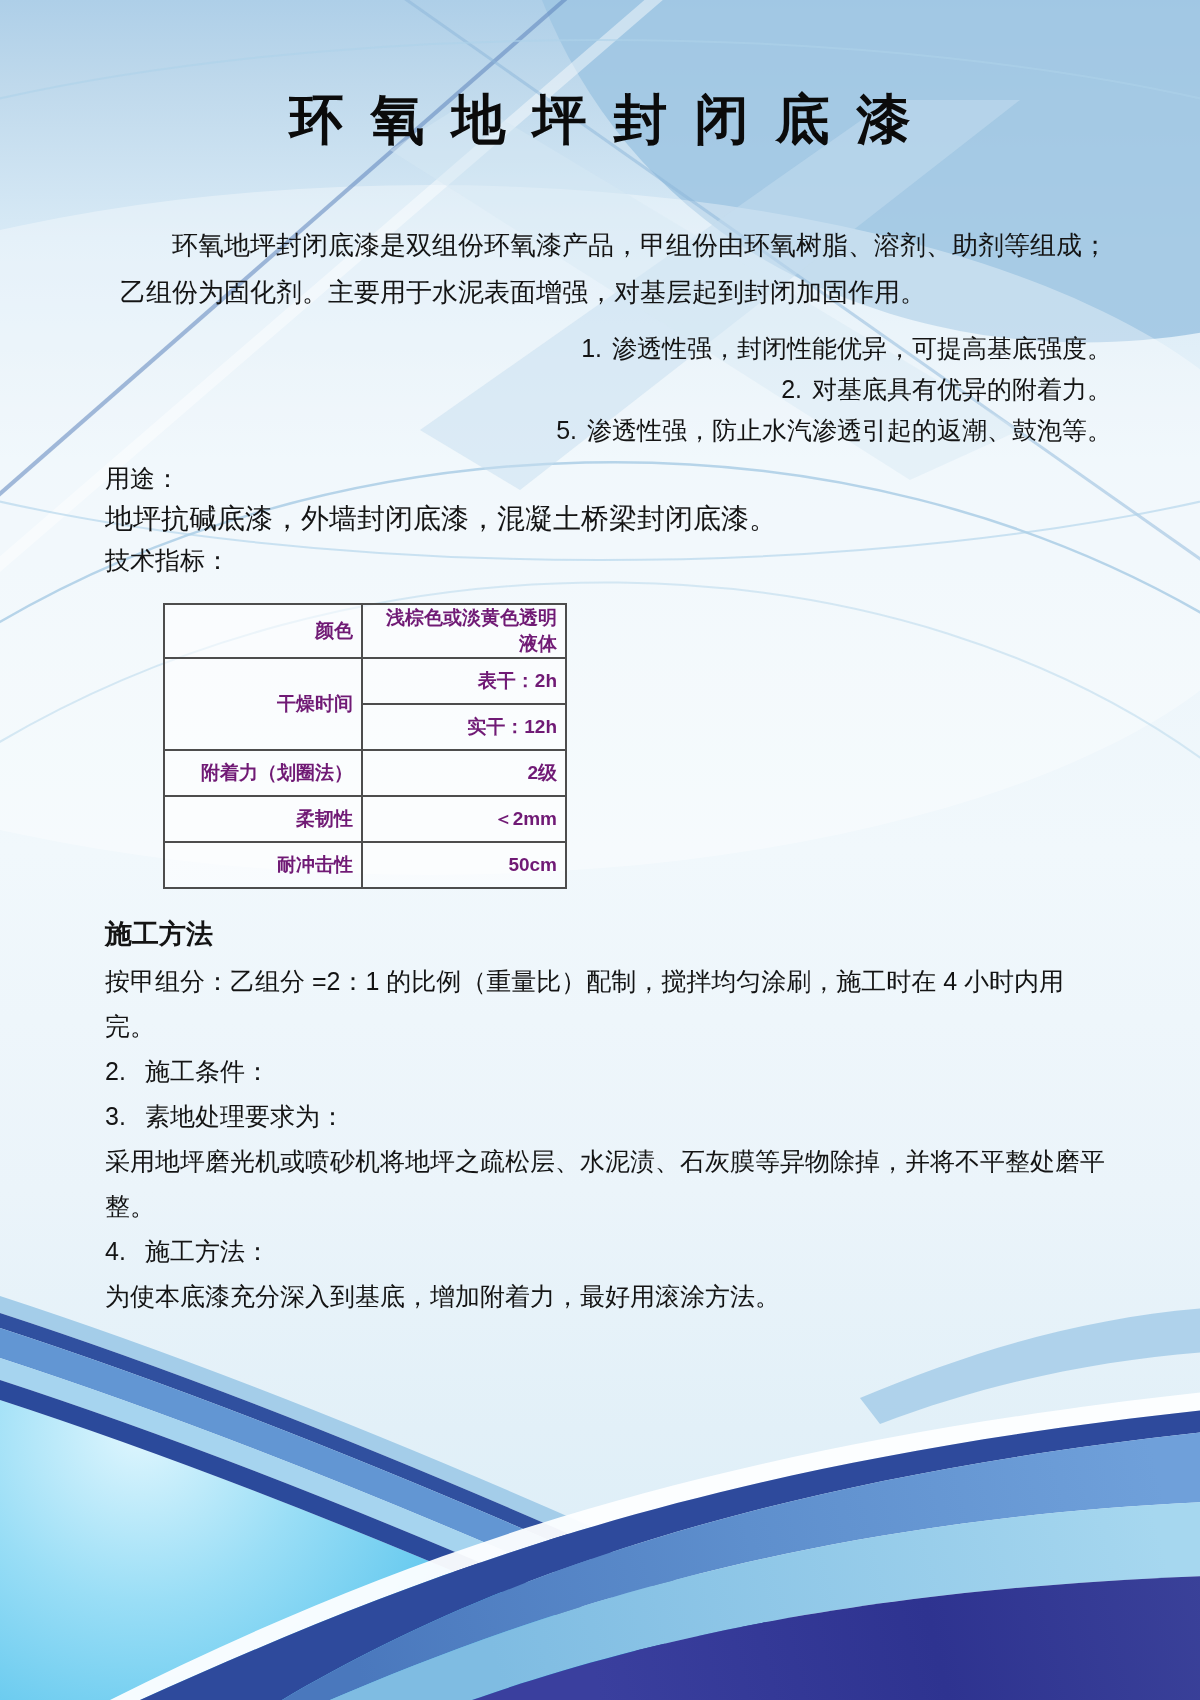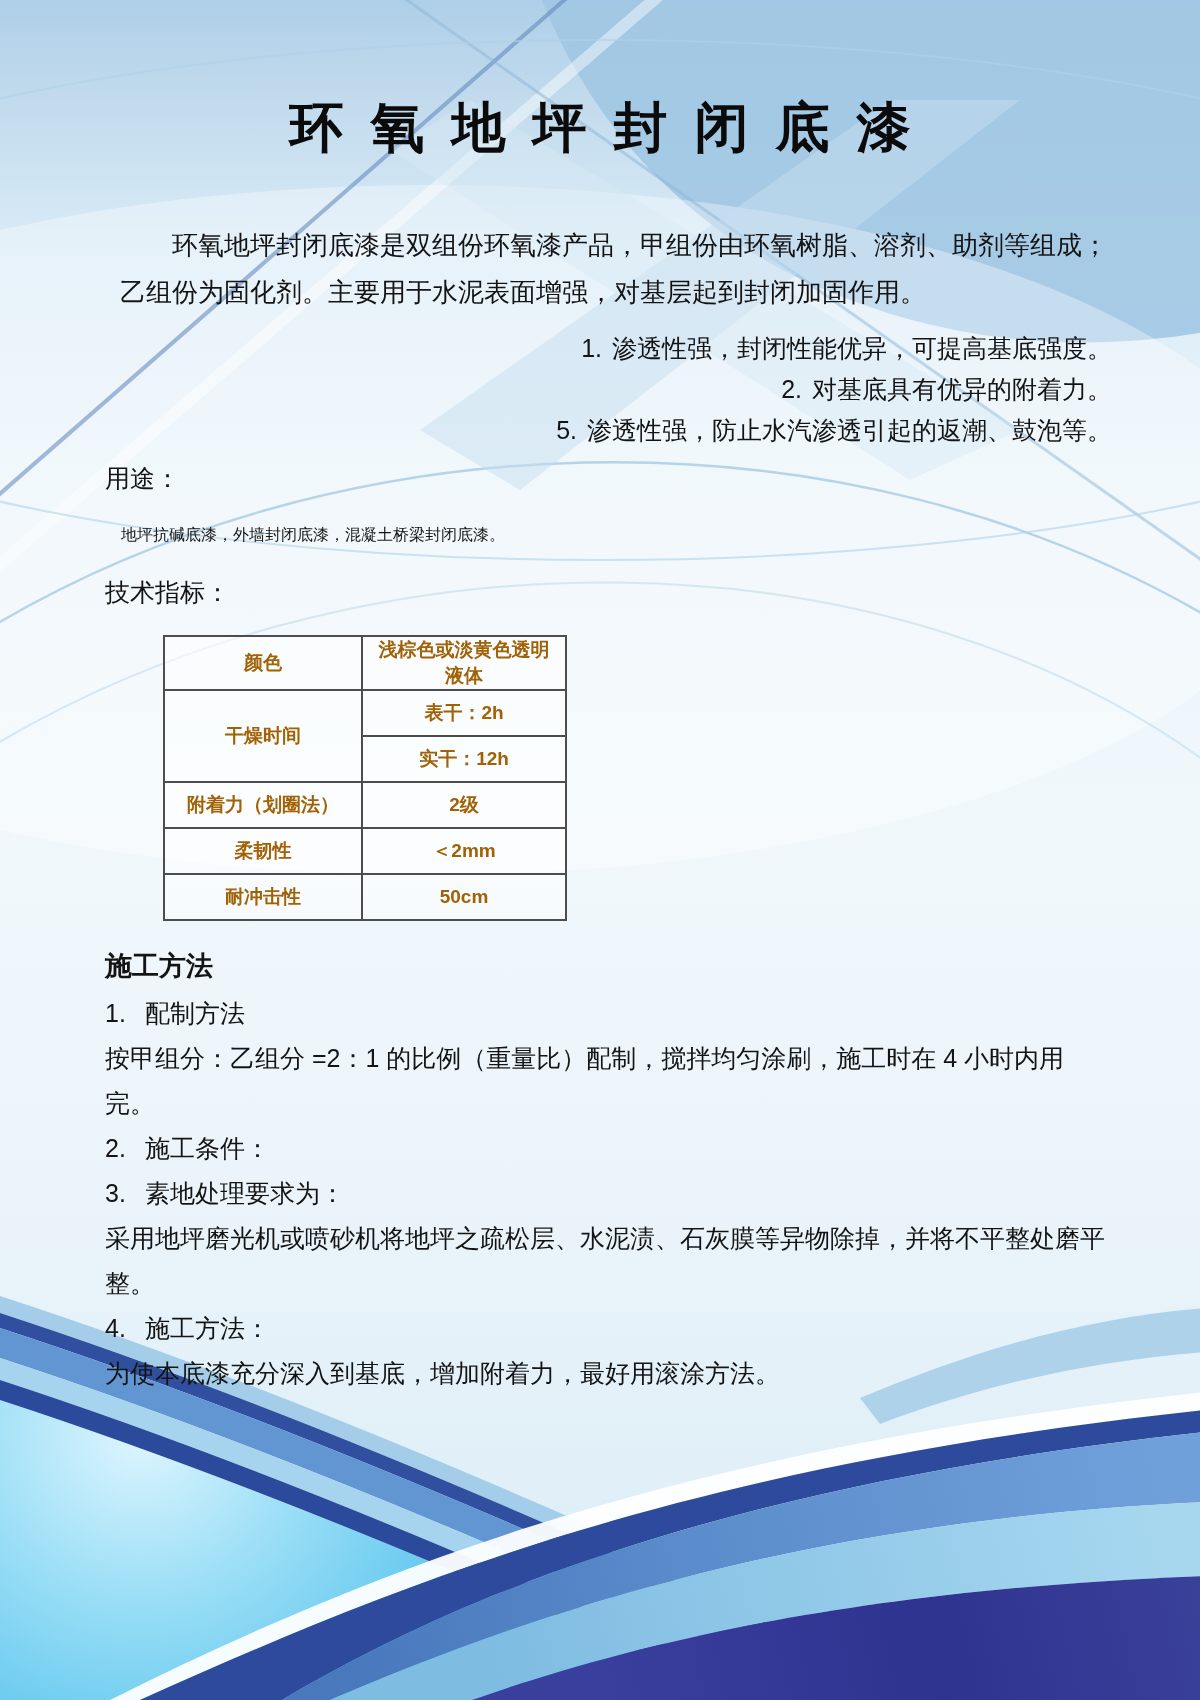--- a/index.html
+++ b/index.html
@@ -2,34 +2,34 @@
 <html><head>
 <meta charset="utf-8">
 <style>
   html,body { margin:0; padding:0; }
   body {
     width:1200px; height:1700px; position:relative; overflow:hidden;
     font-family:"Liberation Sans", sans-serif; color:#141414; background:#eaf4fa;
   }
   .bg-art { position:absolute; left:0; top:0; width:1200px; height:1700px; z-index:0; }
   .title {
-    position:absolute; top:92px; left:0; width:100%; z-index:2; text-align:center;
+    position:absolute; top:84px; left:0; width:100%; z-index:2; text-align:center;
     font-size:54px; font-weight:700; letter-spacing:0.5em; text-indent:0.5em; color:#0b0b0b;
   }
   .content { position:absolute; z-index:1; left:105px; right:88px; top:222px; }
   .intro { font-size:26px; line-height:47px; text-indent:2em; margin:0 0 12px 15px; }
   .sec-label { font-size:25px; line-height:42px; }
   .features-list { list-style:none; margin:4px 0 0 0; padding:0 0 0 36px;text-align:right; }
   .features-list li { font-size:25px; line-height:41px; }
   .f-num { display:inline-block; min-width:26px; margin-right:10px; }
   .usage-label { margin-top:6px; }
-  .usage-text { font-size:16px; line-height:40px; margin:16px; }
+  .usage-text { font-size:28px; line-height:40px; margin:0; }
   .specs-table {
     border-collapse:collapse; margin:22px 0 24px 58px; width:404px;
-    font-size:19px; font-weight:700; text-align:center; color:#a16207;
+    font-size:19px; font-weight:700; text-align:right; color:#701a75;
     background:rgba(255,255,255,0.55);
   }
   .specs-table td { border:2px solid #4d4d4d; height:44px; padding:0 8px; }
   .specs-table .col-label { width:180px; }
   .method-heading { font-size:27px; font-weight:700; line-height:42px; margin:8px 0 4px 0; }
   .step-label { font-size:25px; line-height:45px; }
   .s-num { display:inline-block; min-width:28px; margin-right:12px; }
   .step-body { font-size:25px; line-height:45px; margin:0; }
 </style>
 </head>
@@ -155,23 +155,20 @@
       </tr>
       <tr>
         <td class="col-label">耐冲击性</td>
         <td>50cm</td>
       </tr>
     </tbody>
   </table>
 
   <div class="method-heading">施工方法</div>
 
-  <div class="step-label">
-    <span class="s-num">1.</span><span>配制方法</span>
-  </div>
   <p class="step-body">按甲组分：乙组分 =2：1 的比例（重量比）配制，搅拌均匀涂刷，施工时在 4 小时内用完。</p>
 
   <div class="step-label">
     <span class="s-num">2.</span><span>施工条件：</span>
   </div>
 
   <div class="step-label">
     <span class="s-num">3.</span><span>素地处理要求为：</span>
   </div>
   <p class="step-body">采用地坪磨光机或喷砂机将地坪之疏松层、水泥渍、石灰膜等异物除掉，并将不平整处磨平整。</p>

